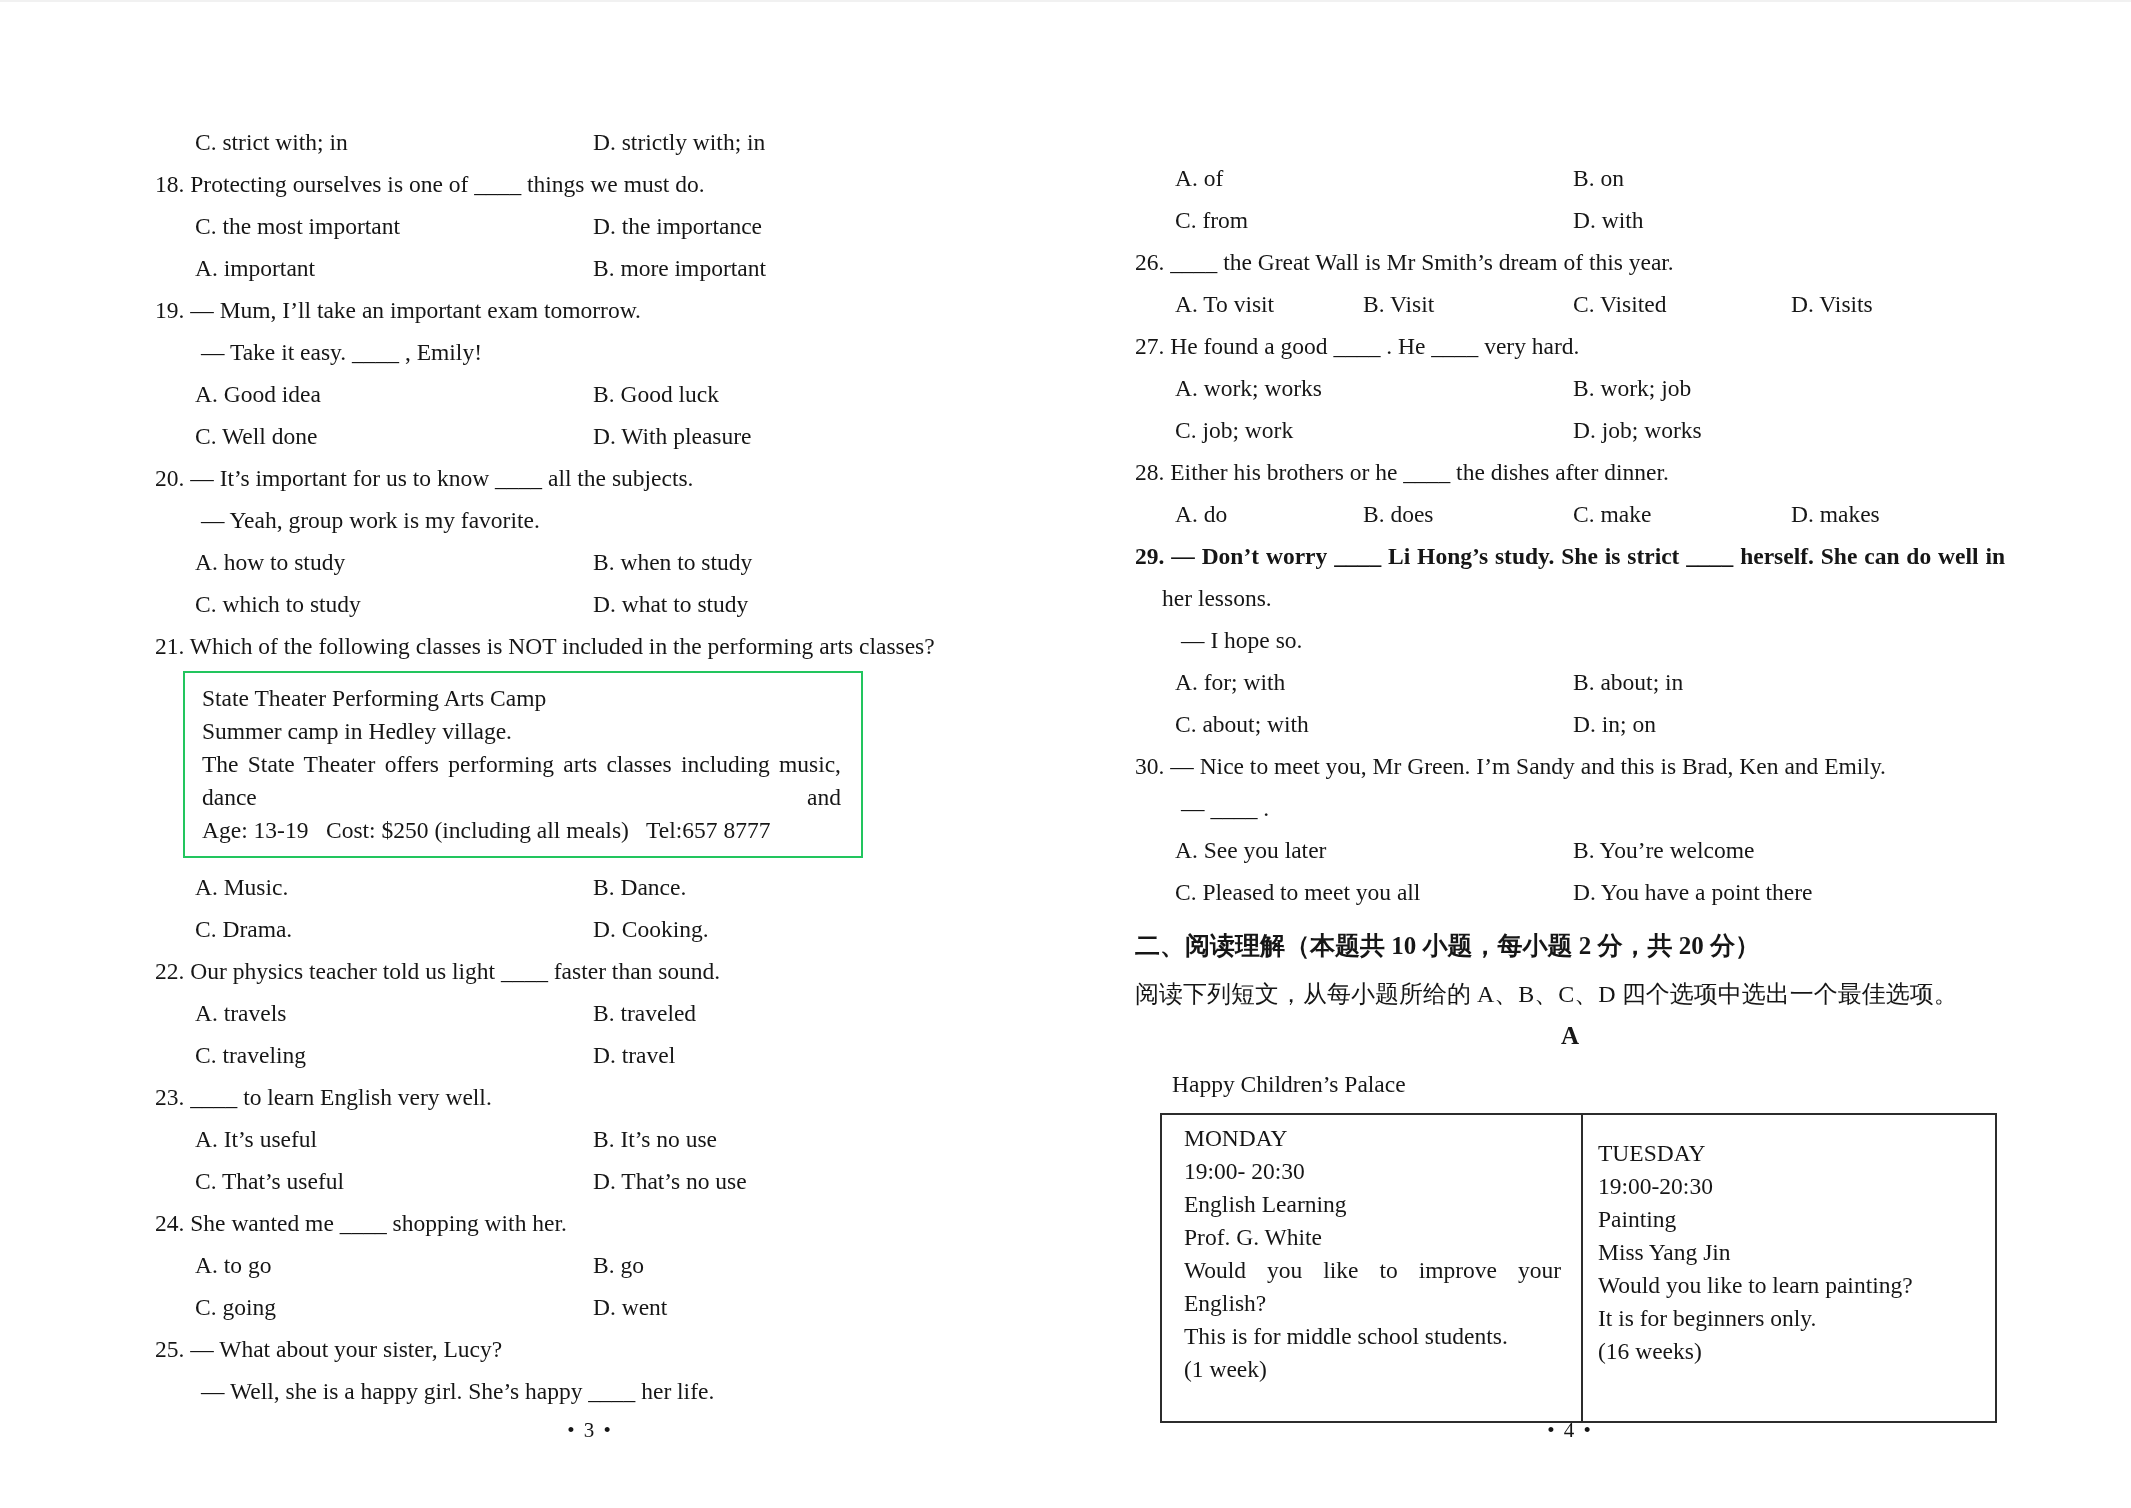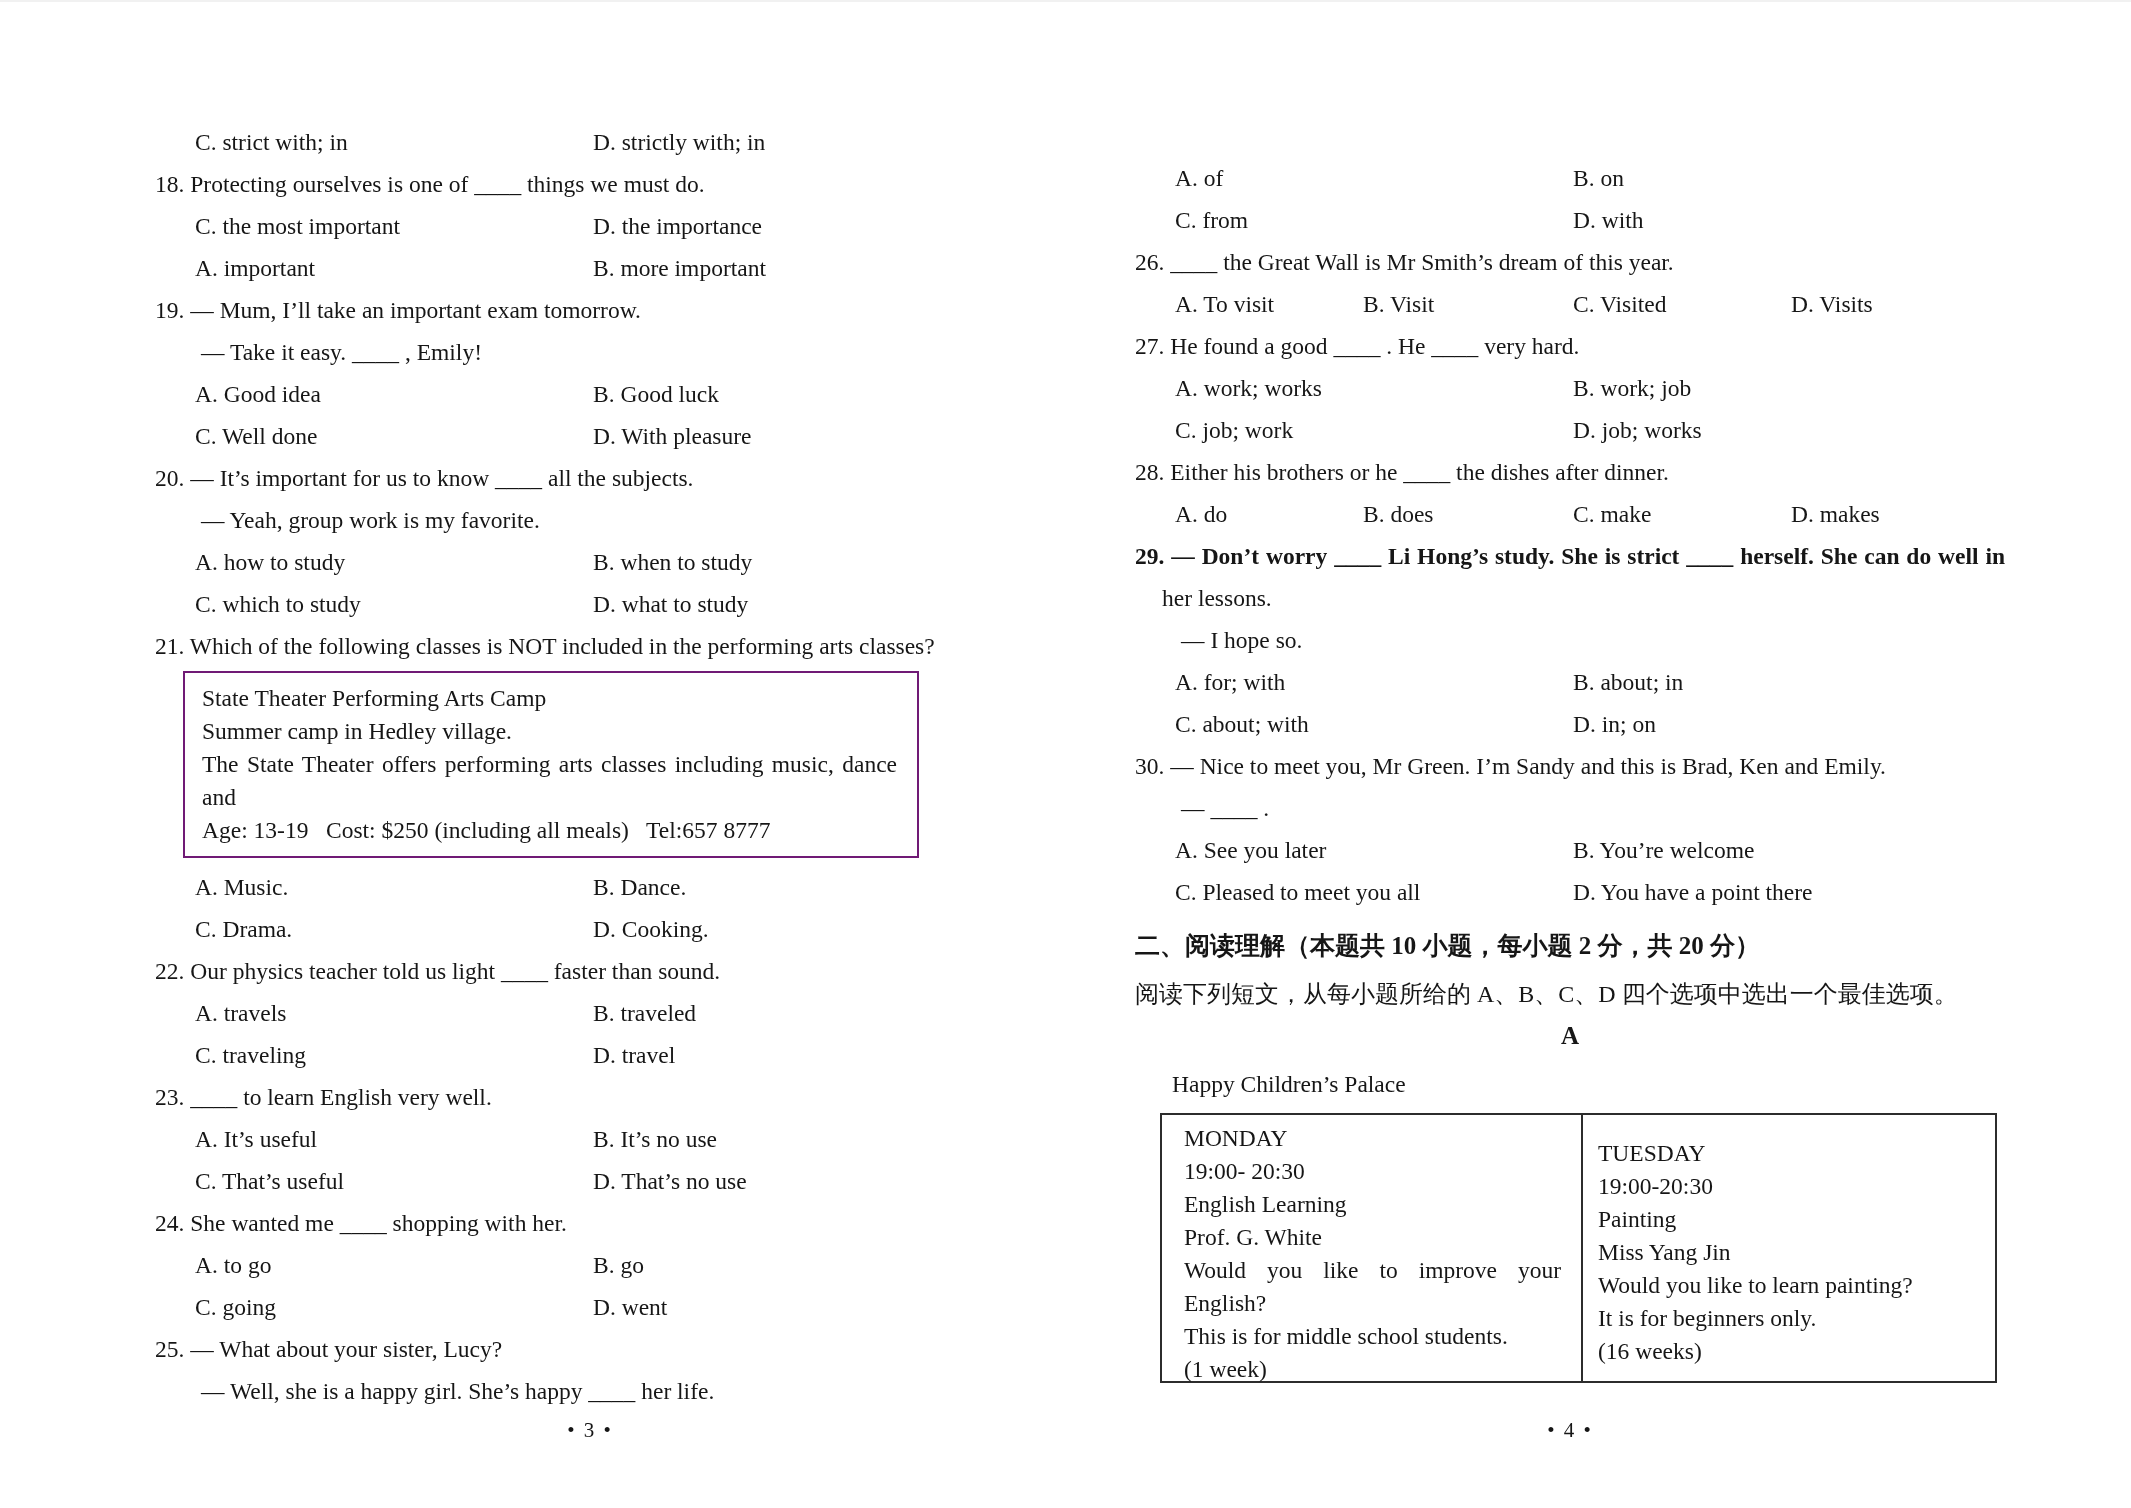--- a/index.html
+++ b/index.html
@@ -53,22 +53,22 @@
     width: 870px;
     text-align: justify;
     text-align-last: justify;
     font-weight: bold;
   }
 
   
   .qbox {
     box-sizing: border-box;
     margin: 4px 0 8px 28px;
-    width: 736px;
-    border: 2px solid #701a75;
+    width: 680px;
+    border: 2px solid #22c55e;
     padding: 9px 20px 9px 17px;
   }
   .qbox .bl {
     line-height: 33px;
     white-space: pre;
   }
   .bl.j, .tl.j {
     white-space: normal;
     text-align: justify;
     text-align-last: justify;
@@ -88,21 +88,21 @@
     font-size: 25px;
   }
   .passage-title { padding-left: 37px; margin-top: 6px; }
 
   
   .htable {
     box-sizing: border-box;
     margin-left: 25px;
     margin-top: 8px;
     width: 837px;
-    height: 270px;
+    height: 310px;
     border: 2px solid #2c2c2c;
     display: flex;
   }
   .hcell {
     box-sizing: border-box;
     line-height: 33px;
     padding: 7px 20px 0 22px;
     width: 419px;
   }
   .hcell.c2 {

